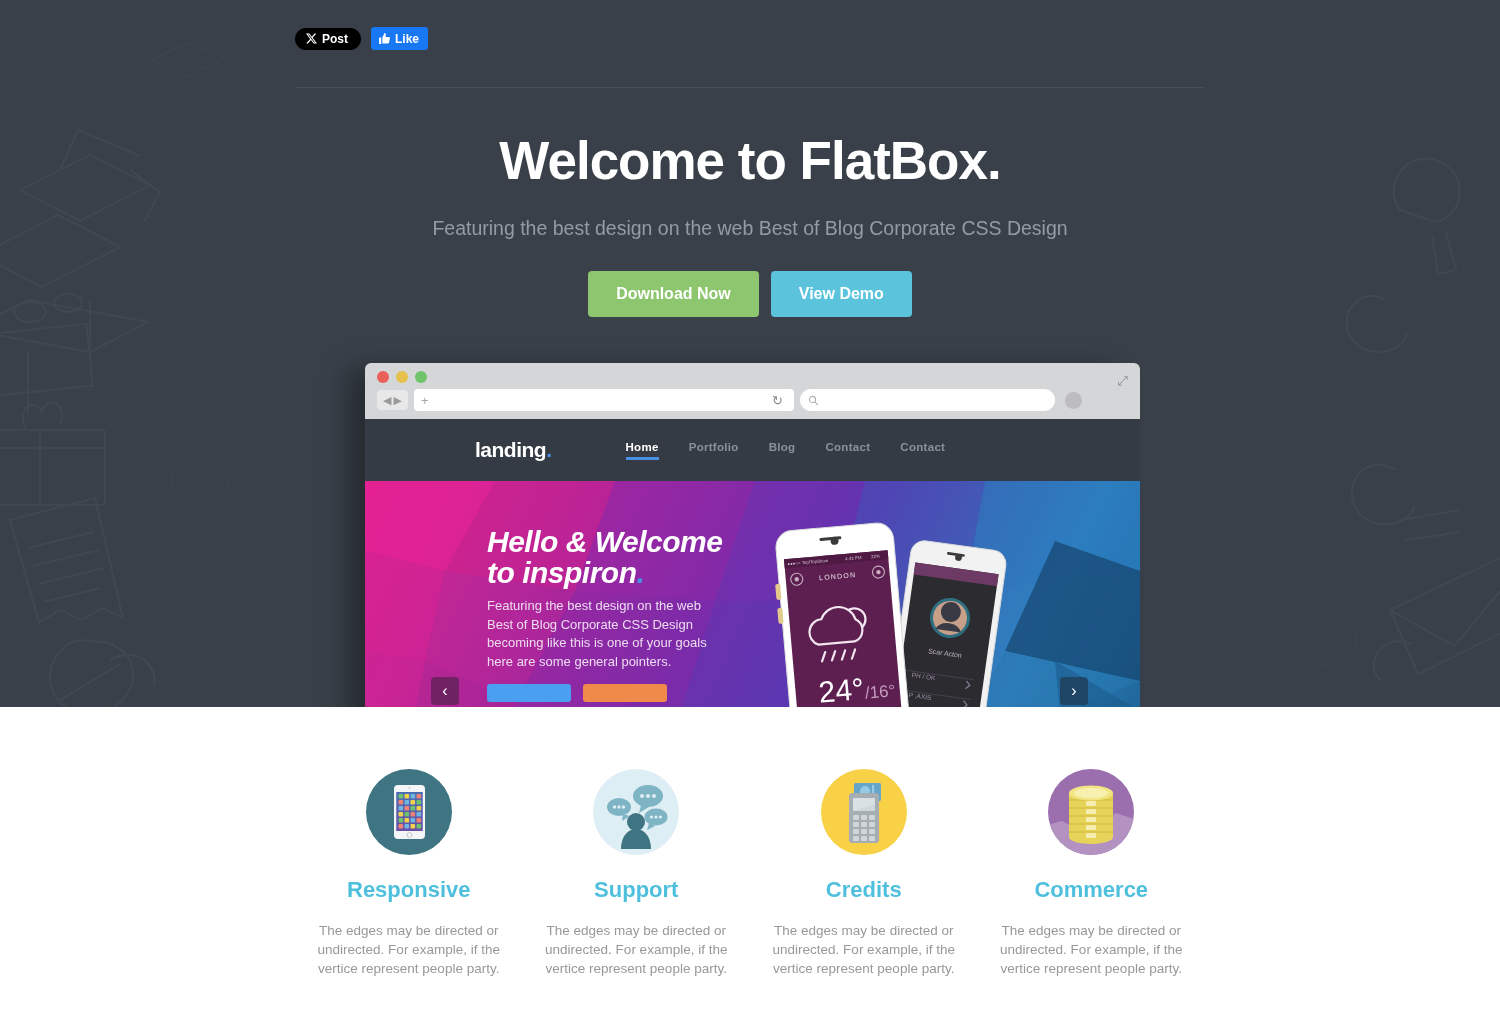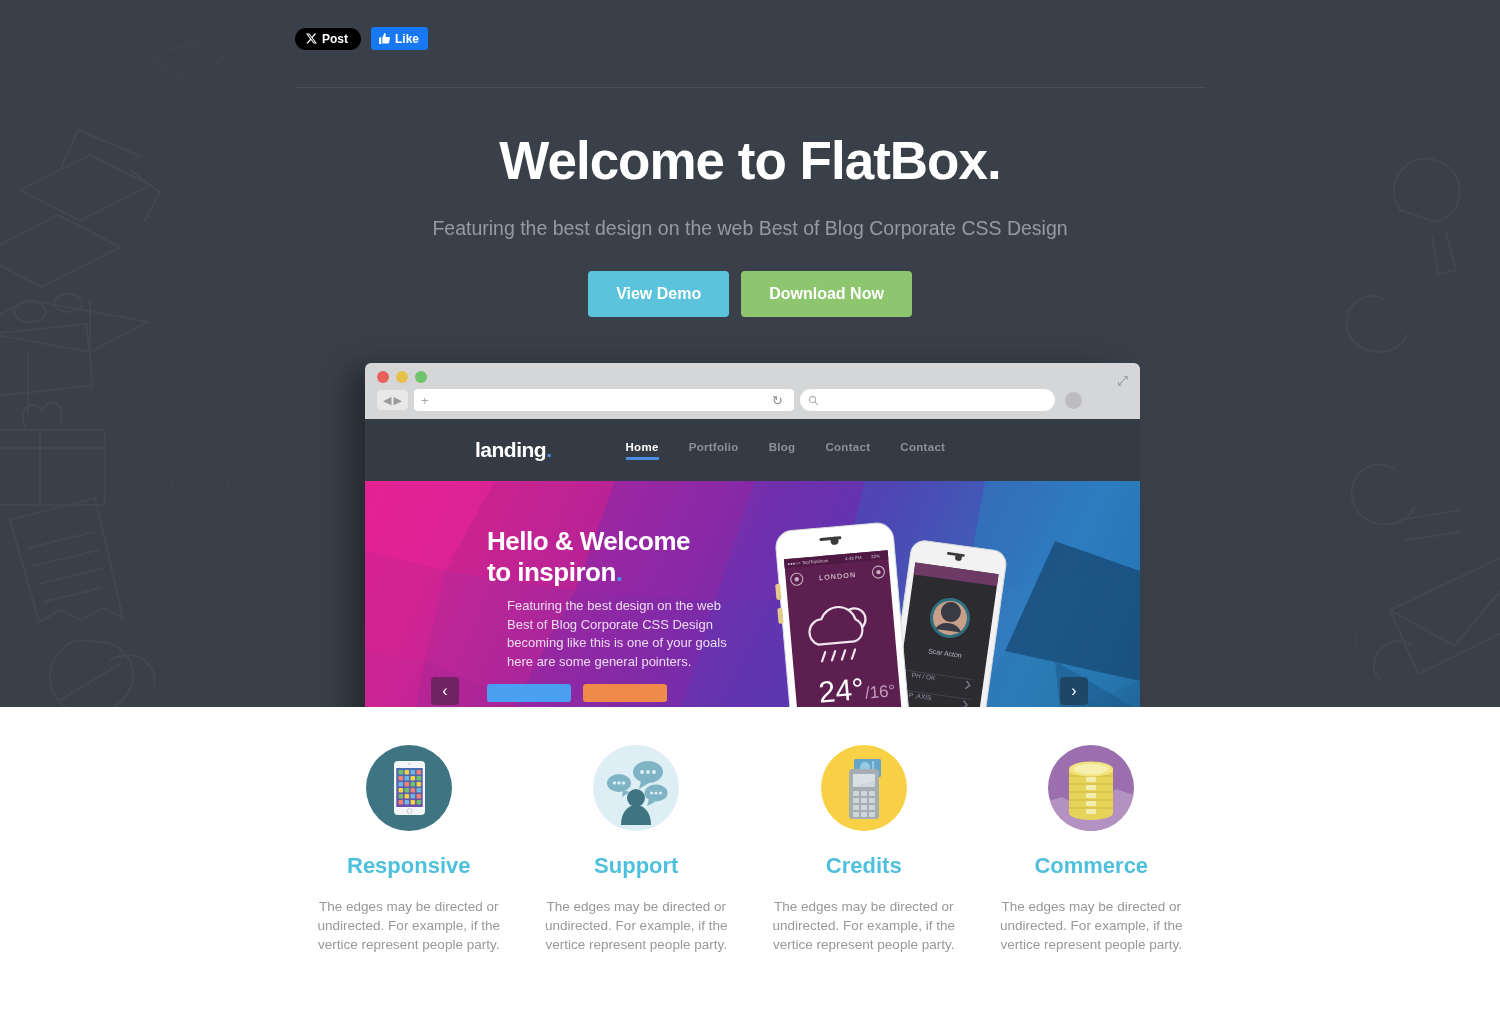--- a/index.html
+++ b/index.html
@@ -198,28 +198,28 @@
         #7b2aa8 44%, #5b34b0 58%, #3f5fb5 70%,
         #2e7fbe 82%, #1f6fa8 92%, #164e78 100%);
     overflow: hidden;
   }
   .poly { position: absolute; inset: 0; }
   .slide-copy {
     position: absolute; left: 122px; top: 45px; width: 280px;
     color: #ffffff; z-index: 4;
   }
   .slide-title {
-    font-size: 26px; font-weight: bold; line-height: 31px;
+    font-size: 30px; font-weight: bold; line-height: 31px;
     letter-spacing: -.5px;
+    font-style: italic;
   }
   .slide-title .dot { color: #4a90e2; }
   .slide-text {
     font-size: 13px; line-height: 18.5px; color: #ecdcf0;
     margin-top: 9px;
-    margin-left: 20px;
   }
   .slide-btns { display: flex; gap: 12px; margin-top: 13px; }
   .sb { height: 18px; width: 84px; border-radius: 3px; }
   .sb-blue { background: #4a9ff0; }
   .sb-orange { background: #f08a4a; }
 
   .arrow {
     position: absolute; top: 282px; width: 28px; height: 28px;
     background: rgba(30,32,38,.45); border-radius: 4px;
     color: #fff; font-size: 16px; line-height: 27px;
@@ -227,21 +227,21 @@
   }
   .arrow-l { left: 66px; }
   .arrow-r { right: 52px; }
 
   .phones { position: absolute; right: 118px; top: 28px; z-index: 4; }
 
   
   .features {
     width: 910px;
     margin: 0 auto;
-    padding-top: 38px;
+    padding-top: 62px;
     display: flex;
     gap: 0;
   }
   .feature { width: 227.5px; text-align: center; }
   .ficon {
     width: 86px; height: 86px; border-radius: 50%;
     margin: 0 auto; position: relative;
   }
   .fi-responsive { background: #3f7582; }
   .fi-support { background: #ddeef5; }
@@ -317,22 +317,22 @@
         </div>
       </div>
     </div>
 
     <h1 class="headline">Welcome to FlatBox.</h1>
     <p class="subtext">
       <span>Featuring the best design on the web Best of Blog Corporate CSS Design</span><br>
     </p>
 
     <div class="cta">
+      <button class="btn btn-download">Download Now</button>
       <button class="btn btn-demo">View Demo</button>
-      <button class="btn btn-download">Download Now</button>
     </div>
 
   </div>
 
   <div class="browser">
 
     <div class="chrome">
       <div class="lights">
         <span class="light l-red"></span>
         <span class="light l-yellow"></span>

